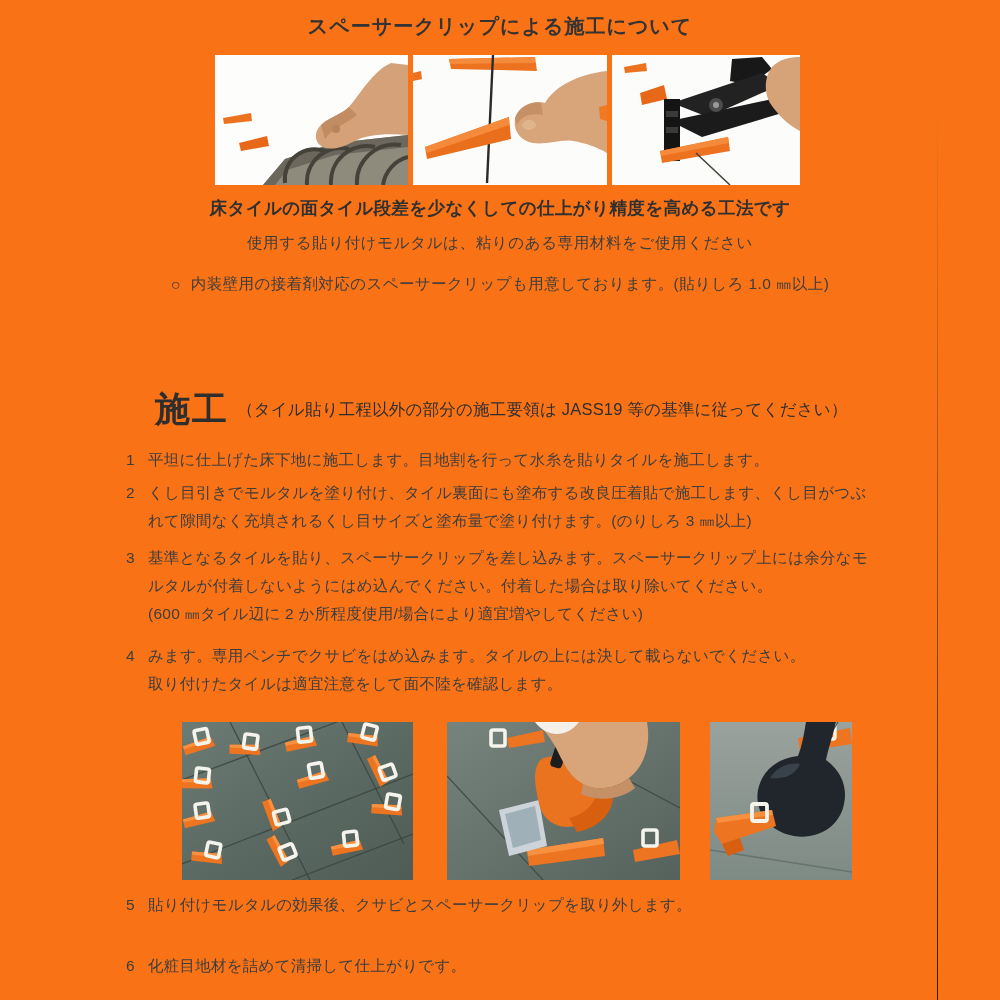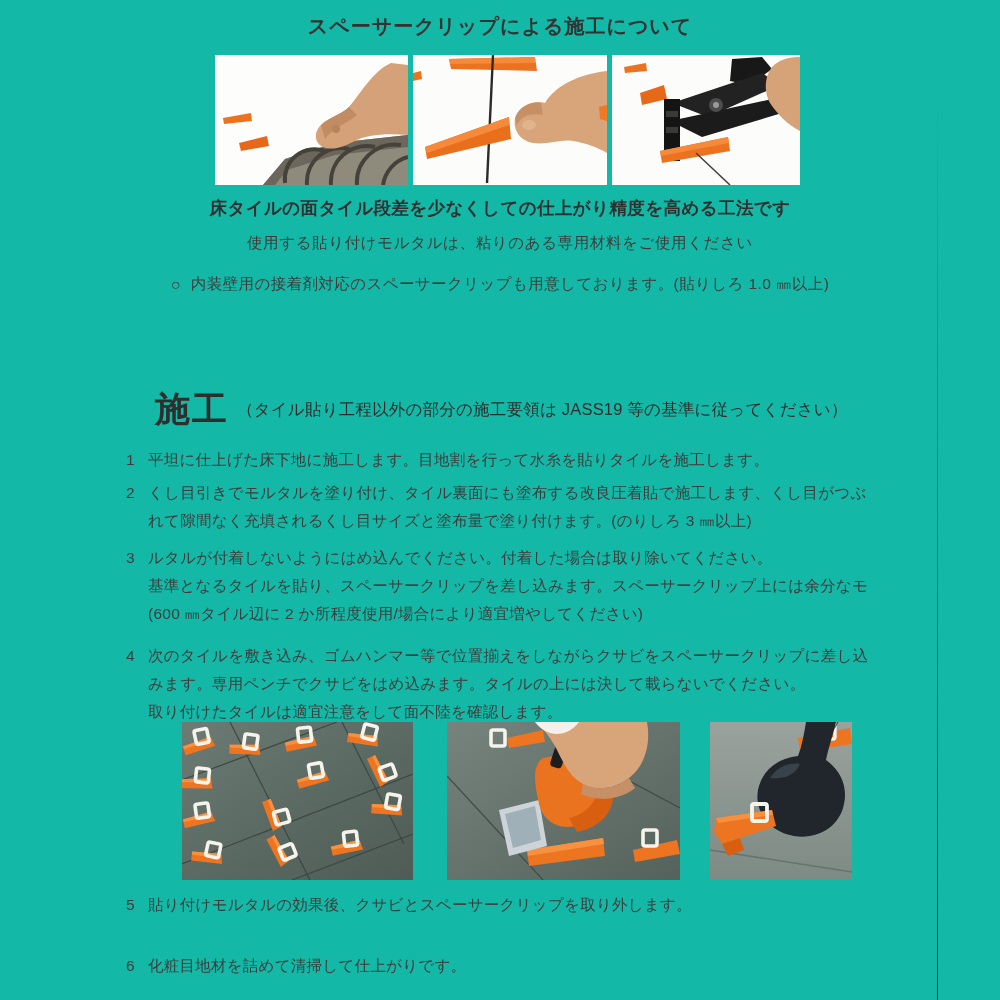--- a/index.html
+++ b/index.html
@@ -2,21 +2,21 @@
 <html><head>
 <meta charset="utf-8">
 <style>
   html,body{margin:0;padding:0;}
   body{
     width:1000px;height:1000px;background:#ffffff;overflow:hidden;
     font-family:"Liberation Sans","DejaVu Sans",sans-serif;
     color:#3a3a3a;
     -webkit-font-smoothing:antialiased;
   }
-  .page{position:relative;width:1000px;height:1000px;background:#14b8a6;}
+  .page{position:relative;width:1000px;height:1000px;background:#f97316;}
 
   .page-title{
     position:absolute;top:13px;left:0;width:1000px;
     text-align:center;font-size:20px;font-weight:bold;letter-spacing:1px;
     color:#333;margin:0;
   }
 
   .top-photos{position:absolute;top:55px;left:215px;width:585px;height:130px;}
   .top-photos .photo{position:absolute;top:0;height:130px;margin:0;}
   .photo svg{display:block;}
@@ -162,30 +162,29 @@
     <div class="num">2</div>
     <div class="lines">
       <div>くし目引きでモルタルを塗り付け、タイル裏面にも塗布する改良圧着貼で施工します、くし目がつぶ</div>
       <div>れて隙間なく充填されるくし目サイズと塗布量で塗り付けます。(のりしろ 3 ㎜以上)</div>
     </div>
   </div>
 
   <div class="step step-3">
     <div class="num">3</div>
     <div class="lines">
+      <div>基準となるタイルを貼り、スペーサークリップを差し込みます。スペーサークリップ上には余分なモ</div>
       <div>ルタルが付着しないようにはめ込んでください。付着した場合は取り除いてください。</div>
-      <div>基準となるタイルを貼り、スペーサークリップを差し込みます。スペーサークリップ上には余分なモ</div>
       <div>(600 ㎜タイル辺に 2 か所程度使用/場合により適宜増やしてください)</div>
     </div>
   </div>
 
   <div class="step step-4">
     <div class="num">4</div>
     <div class="lines">
-      <div>次のタイルを敷き込み、ゴムハンマー等で位置揃えをしながらクサビをスペーサークリップに差し込</div>
       <div>みます。専用ペンチでクサビをはめ込みます。タイルの上には決して載らないでください。</div>
       <div>取り付けたタイルは適宜注意をして面不陸を確認します。</div>
     </div>
   </div>
 
   <div class="mid-photos">
     <figure class="photo" style="left:0;">
       <svg width="231" height="158" viewBox="0 0 231 158">
         <defs>
           <linearGradient id="slate1" x1="0" y1="0" x2="1" y2="1">

